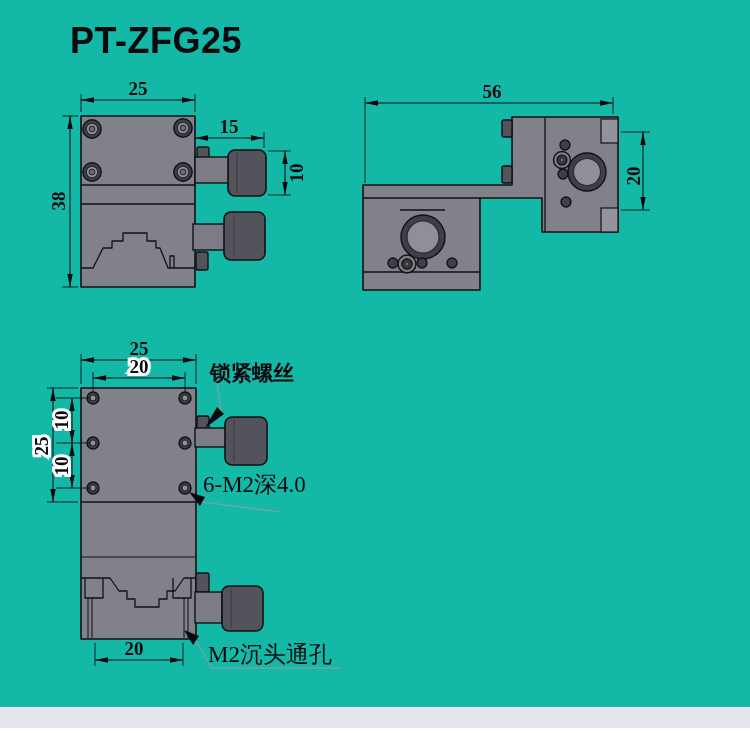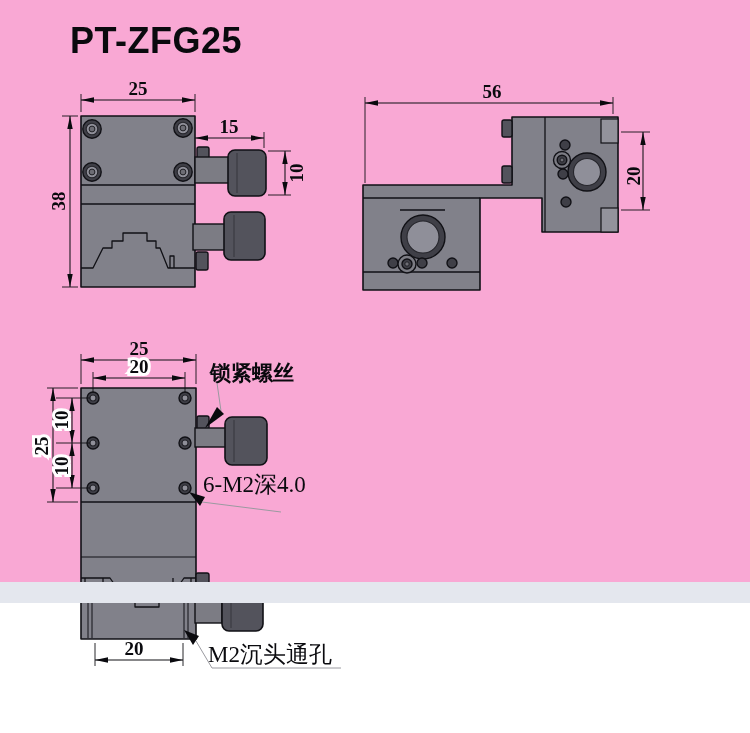--- a/index.html
+++ b/index.html
@@ -1,16 +1,16 @@
 <!DOCTYPE html>
 <html style="--c-body: #81818a; --c-dark_part: #53535c; --c-ring: #3f3f47; --c-bore: #8f8f99; --c-outline: #111116; --c-leader: #9a9aa0; --c-page_edge: #e4e7ee;"><head>
 <meta charset="utf-8">
 <style>
   html,body{margin:0;padding:0;background:#ffffff;width:750px;height:733px;overflow:hidden;}
-  #stage{position:relative;width:750px;height:603px;background:#f9a8d4;}
+  #stage{position:relative;width:750px;height:728px;background:#14b8a6;}
   #title{position:absolute;left:70px;top:20px;margin:0;
          font-family:"Liberation Sans",sans-serif;font-size:36px;font-weight:800;
          letter-spacing:.5px;color:#0a0a0e;}
   #page-edge{position:absolute;left:0;right:0;bottom:0;height:21px;background:var(--c-page_edge,#e4e7ee);}
   svg{position:absolute;left:0;top:0;}
   .outline{fill:var(--c-body,#81818a);stroke:var(--c-outline,#111116);stroke-width:1.6;stroke-linejoin:round;}
   .iline{fill:none;stroke:var(--c-outline,#111116);stroke-width:1.3;stroke-linejoin:round;}
   .thin{fill:none;stroke:var(--c-outline,#111116);stroke-width:1;}
   .dark{fill:var(--c-dark_part,#53535c);stroke:var(--c-outline,#111116);stroke-width:1.4;}
   .shaft{fill:#7c7c84;stroke:var(--c-outline,#111116);stroke-width:1.4;}

